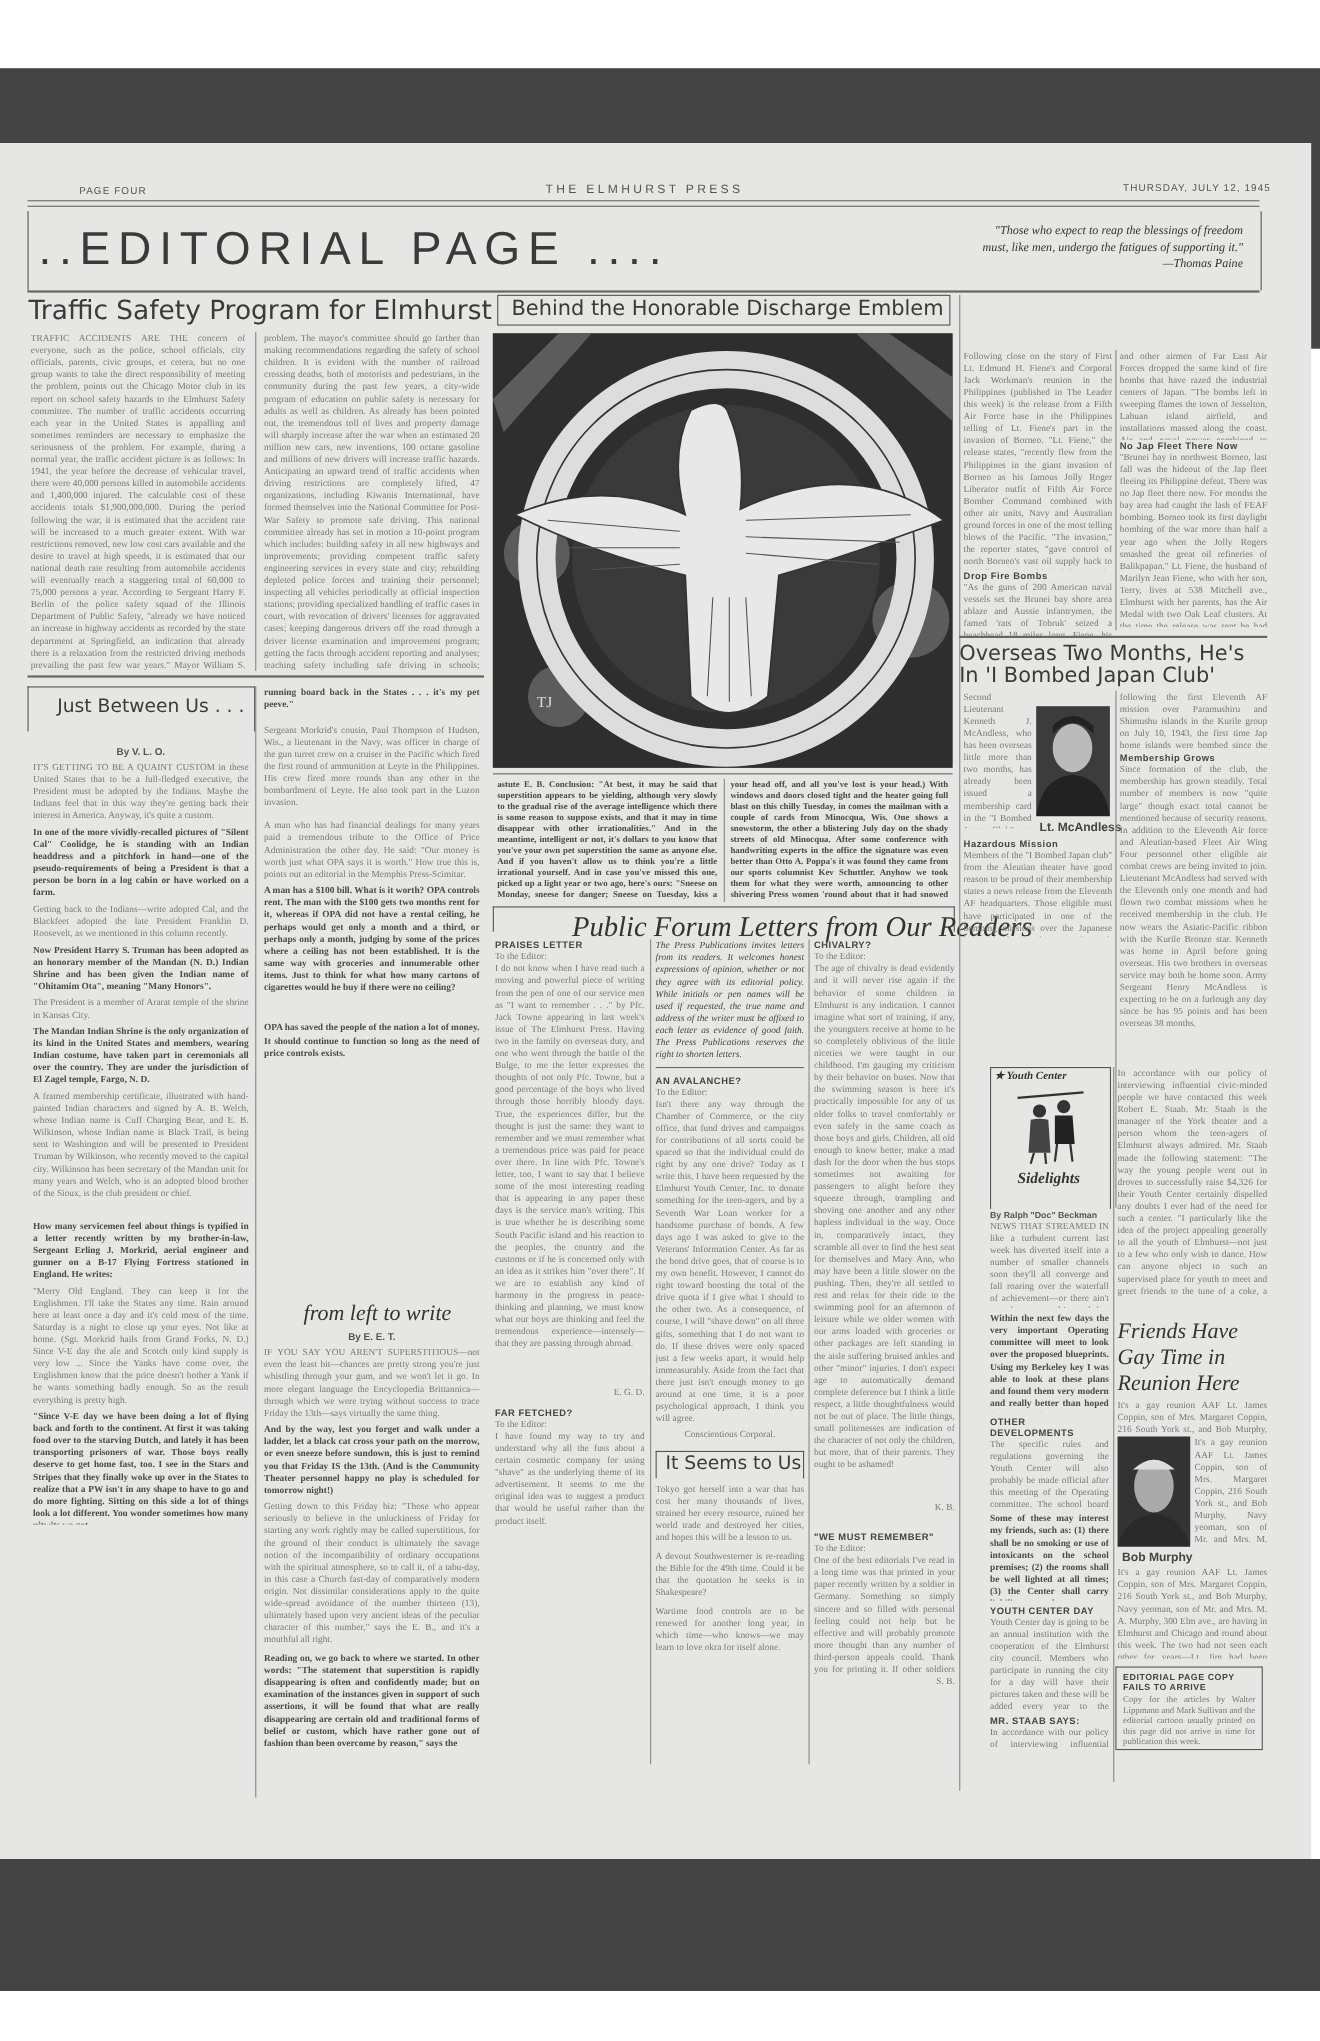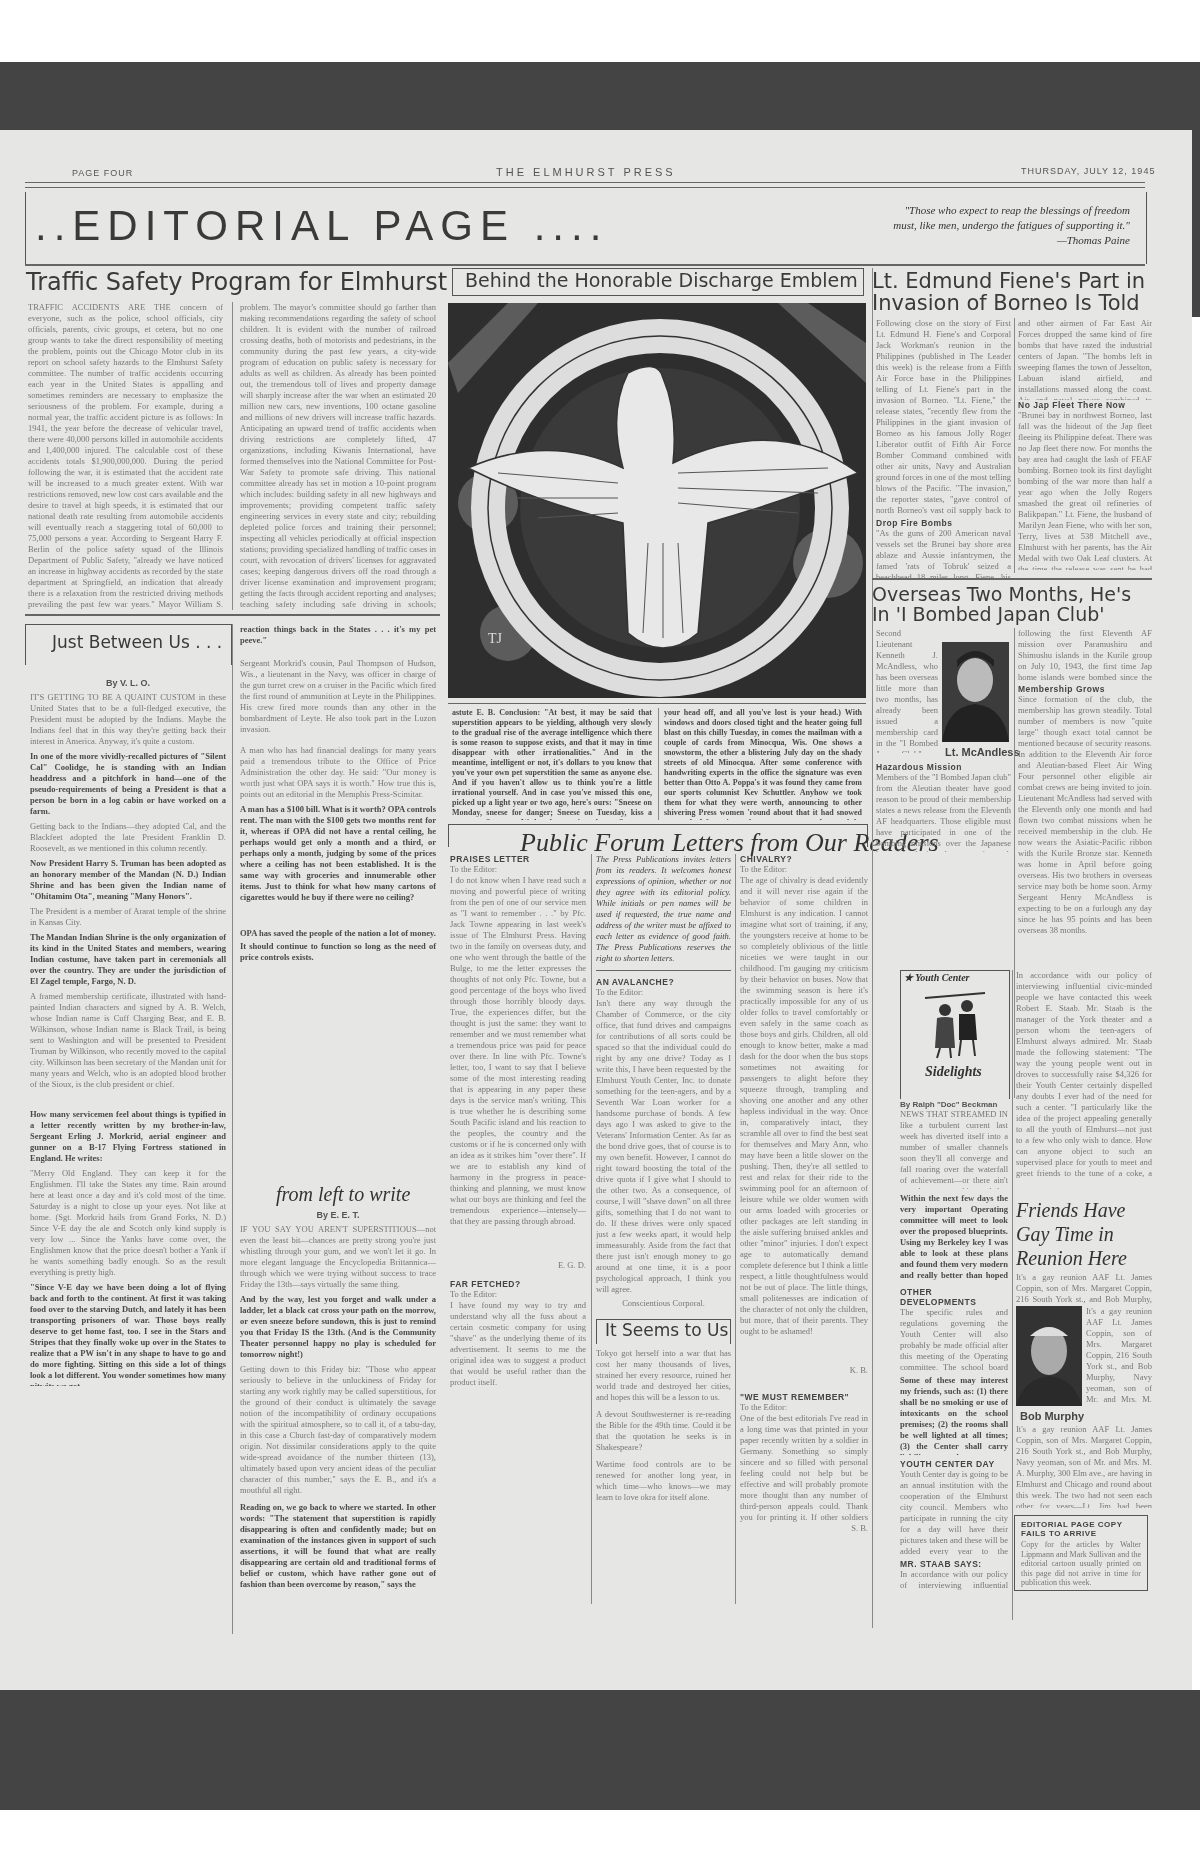--- a/index.html
+++ b/index.html
@@ -128,50 +128,49 @@
     <div class="body-text" style="height:110px;overflow:hidden;">One of the best editorials I've read in a long time was that printed in your paper recently written by a soldier in Germany. Something so simply sincere and so filled with personal feeling could not help but be effective and will probably promote more thought than any number of third-person appeals could. Thank you for printing it. If other soldiers feel, think and can express themselves so well we cannot help but remember. We must remember.</div>
     <div class="body-text" style="text-align:right;">S. B.</div>
   </div>
 
   <div class="box" style="left:25px;top:494px;width:205px;height:40px;border-width:1px 1px 0 1px;"></div>
   <div class="abs hl" style="left:52px;top:504px;font-size:17px;">Just Between Us . . .</div>
   <div class="abs byline" style="left:28px;top:548px;width:200px;">By V. L. O.</div>
   <div class="abs" style="left:30px;top:562px;width:196px;">
     <div class="body-text">IT'S GETTING TO BE A QUAINT CUSTOM in these United States that to be a full-fledged executive, the President must be adopted by the Indians. Maybe the Indians feel that in this way they're getting back their interest in America. Anyway, it's quite a custom.</div>
     <div class="body-text bold" style="margin-top:4px;">In one of the more vividly-recalled pictures of "Silent Cal" Coolidge, he is standing with an Indian headdress and a pitchfork in hand—one of the pseudo-requirements of being a President is that a person be born in a log cabin or have worked on a farm.</div>
-    <div class="body-text" style="margin-top:4px;">Getting back to the Indians—they adopted Cal, and the Blackfeet adopted the late President Franklin D. Roosevelt, as we mentioned in this column recently.</div>
+    <div class="body-text" style="margin-top:4px;">Getting back to the Indians—write adopted Cal, and the Blackfeet adopted the late President Franklin D. Roosevelt, as we mentioned in this column recently.</div>
     <div class="body-text bold" style="margin-top:4px;">Now President Harry S. Truman has been adopted as an honorary member of the Mandan (N. D.) Indian Shrine and has been given the Indian name of "Ohitamim Ota", meaning "Many Honors".</div>
     <div class="body-text" style="margin-top:4px;">The President is a member of Ararat temple of the shrine in Kansas City.</div>
     <div class="body-text bold" style="margin-top:4px;">The Mandan Indian Shrine is the only organization of its kind in the United States and members, wearing Indian costume, have taken part in ceremonials all over the country. They are under the jurisdiction of El Zagel temple, Fargo, N. D.</div>
     <div class="body-text" style="margin-top:4px;height:112px;overflow:hidden;">A framed membership certificate, illustrated with hand-painted Indian characters and signed by A. B. Welch, whose Indian name is Cuff Charging Bear, and E. B. Wilkinson, whose Indian name is Black Trail, is being sent to Washington and will be presented to President Truman by Wilkinson, who recently moved to the capital city. Wilkinson has been secretary of the Mandan unit for many years and Welch, who is an adopted blood brother of the Sioux, is the club president or chief.</div>
     <div class="body-text bold" style="margin-top:6px;">How many servicemen feel about things is typified in a letter recently written by my brother-in-law, Sergeant Erling J. Morkrid, aerial engineer and gunner on a B-17 Flying Fortress stationed in England. He writes:</div>
     <div class="body-text" style="margin-top:4px;height:110px;overflow:hidden;">"Merry Old England. They can keep it for the Englishmen. I'll take the States any time. Rain around here at least once a day and it's cold most of the time. Saturday is a night to close up your eyes. Not like at home. (Sgt. Morkrid hails from Grand Forks, N. D.) Since V-E day the ale and Scotch only kind supply is very low ... Since the Yanks have come over, the Englishmen know that the price doesn't bother a Yank if he wants something badly enough. So as the result everything is pretty high.</div>
     <div class="body-text bold" style="margin-top:4px;height:104px;overflow:hidden;">"Since V-E day we have been doing a lot of flying back and forth to the continent. At first it was taking food over to the starving Dutch, and lately it has been transporting prisoners of war. Those boys really deserve to get home fast, too. I see in the Stars and Stripes that they finally woke up over in the States to realize that a PW isn't in any shape to have to go and do more fighting. Sitting on this side a lot of things look a lot different. You wonder sometimes how many nitwits we got</div>
   </div>
   <div class="vrule" style="left:232px;top:494px;height:1010px;"></div>
   <div class="abs" style="left:240px;top:494px;width:196px;">
-    <div class="body-text bold">reaction things back in the States . . . it's my pet peeve."</div>
+    <div class="body-text bold">running board back in the States . . . it's my pet peeve."</div>
     <div class="body-text" style="margin-top:12px;">Sergeant Morkrid's cousin, Paul Thompson of Hudson, Wis., a lieutenant in the Navy, was officer in charge of the gun turret crew on a cruiser in the Pacific which fired the first round of ammunition at Leyte in the Philippines. His crew fired more rounds than any other in the bombardment of Leyte. He also took part in the Luzon invasion.</div>
     <div class="body-text" style="margin-top:10px;">A man who has had financial dealings for many years paid a tremendous tribute to the Office of Price Administration the other day. He said: "Our money is worth just what OPA says it is worth." How true this is, points out an editorial in the Memphis Press-Scimitar.</div>
     <div class="body-text bold" style="margin-top:4px;height:120px;overflow:hidden;">A man has a $100 bill. What is it worth? OPA controls rent. The man with the $100 gets two months rent for it, whereas if OPA did not have a rental ceiling, he perhaps would get only a month and a third, or perhaps only a month, judging by some of the prices where a ceiling has not been established. It is the same way with groceries and innumerable other items. Just to think for what how many cartons of cigarettes would he buy if there were no ceiling?</div>
     <div class="body-text bold" style="margin-top:4px;">OPA has saved the people of the nation a lot of money.</div>
     <div class="body-text bold" style="margin-top:2px;">It should continue to function so long as the need of price controls exists.</div>
   </div>
 
   <div class="abs script" style="left:276px;top:1053px;font-size:20px;color:#333;">from left to write</div>
   <div class="abs byline" style="left:240px;top:1080px;width:196px;">By E. E. T.</div>
   <div class="abs" style="left:240px;top:1094px;width:196px;">
     <div class="body-text" style="height:66px;overflow:hidden;">IF YOU SAY YOU AREN'T SUPERSTITIOUS—not even the least bit—chances are pretty strong you're just whistling through your gum, and we won't let it go. In more elegant language the Encyclopedia Brittannica—through which we were trying without success to trace Friday the 13th—says virtually the same thing.</div>
     <div class="body-text bold" style="margin-top:4px;height:66px;overflow:hidden;">And by the way, lest you forget and walk under a ladder, let a black cat cross your path on the morrow, or even sneeze before sundown, this is just to remind you that Friday IS the 13th. (And is the Community Theater personnel happy no play is scheduled for tomorrow night!)</div>
     <div class="body-text" style="margin-top:4px;height:132px;overflow:hidden;">Getting down to this Friday biz: "Those who appear seriously to believe in the unluckiness of Friday for starting any work rightly may be called superstitious, for the ground of their conduct is ultimately the savage notion of the incompatibility of ordinary occupations with the spiritual atmosphere, so to call it, of a tabu-day, in this case a Church fast-day of comparatively modern origin. Not dissimilar considerations apply to the quite wide-spread avoidance of the number thirteen (13), ultimately based upon very ancient ideas of the peculiar character of this number," says the E. B., and it's a mouthful all right.</div>
     <div class="body-text bold" style="margin-top:6px;height:90px;overflow:hidden;">Reading on, we go back to where we started. In other words: "The statement that superstition is rapidly disappearing is often and confidently made; but on examination of the instances given in support of such assertions, it will be found that what are really disappearing are certain old and traditional forms of belief or custom, which have rather gone out of fashion than been overcome by reason," says the</div>
   </div>
 
   <div class="vrule" style="left:872px;top:138px;height:1360px;"></div>
-  <div class="abs hl" style="left:872px;top:140px;width:280px;font-size:21px;">Lt. Edmund Fiene's Part in Invasion of Borneo Is Told</div>
   <div class="abs" style="left:876px;top:188px;width:135px;">
     <div class="body-text" style="height:200px;overflow:hidden;">Following close on the story of First Lt. Edmund H. Fiene's and Corporal Jack Workman's reunion in the Philippines (published in The Leader this week) is the release from a Fifth Air Force base in the Philippines telling of Lt. Fiene's part in the invasion of Borneo. "Lt. Fiene," the release states, "recently flew from the Philippines in the giant invasion of Borneo as his famous Jolly Roger Liberator outfit of Fifth Air Force Bomber Command combined with other air units, Navy and Australian ground forces in one of the most telling blows of the Pacific. "The invasion," the reporter states, "gave control of north Borneo's vast oil supply back to the Allies and established them in the heart of the East Indies within aerial reach of Singapore.</div>
     <div class="sub">Drop Fire Bombs</div>
     <div class="body-text" style="height:50px;overflow:hidden;">"As the guns of 200 American naval vessels set the Brunei bay shore area ablaze and Aussie infantrymen, the famed 'rats of Tobruk' seized a beachhead 18 miles long, Fiene, his Jolly Roger mates</div>
   </div>
   <div class="vrule" style="left:1014px;top:188px;height:255px;"></div>
   <div class="abs" style="left:1018px;top:188px;width:134px;">
     <div class="body-text" style="height:82px;overflow:hidden;">and other airmen of Far East Air Forces dropped the same kind of fire bombs that have razed the industrial centers of Japan. "The bombs left in sweeping flames the town of Jesselton, Labuan island airfield, and installations massed along the coast. Air and naval power combined to leave the Aussies virtually unopposed.</div>
     <div class="sub">No Jap Fleet There Now</div>
     <div class="body-text" style="height:160px;overflow:hidden;">"Brunei bay in northwest Borneo, last fall was the hideout of the Jap fleet fleeing its Philippine defeat. There was no Jap fleet there now. For months the bay area had caught the lash of FEAF bombing. Borneo took its first daylight bombing of the war more than half a year ago when the Jolly Rogers smashed the great oil refineries of Balikpapan." Lt. Fiene, the husband of Marilyn Jean Fiene, who with her son, Terry, lives at 538 Mitchell ave., Elmhurst with her parents, has the Air Medal with two Oak Leaf clusters. At the time the release was sent he had flown his B-24 bomber on 37 combat missions totaling 315 hours.</div>

